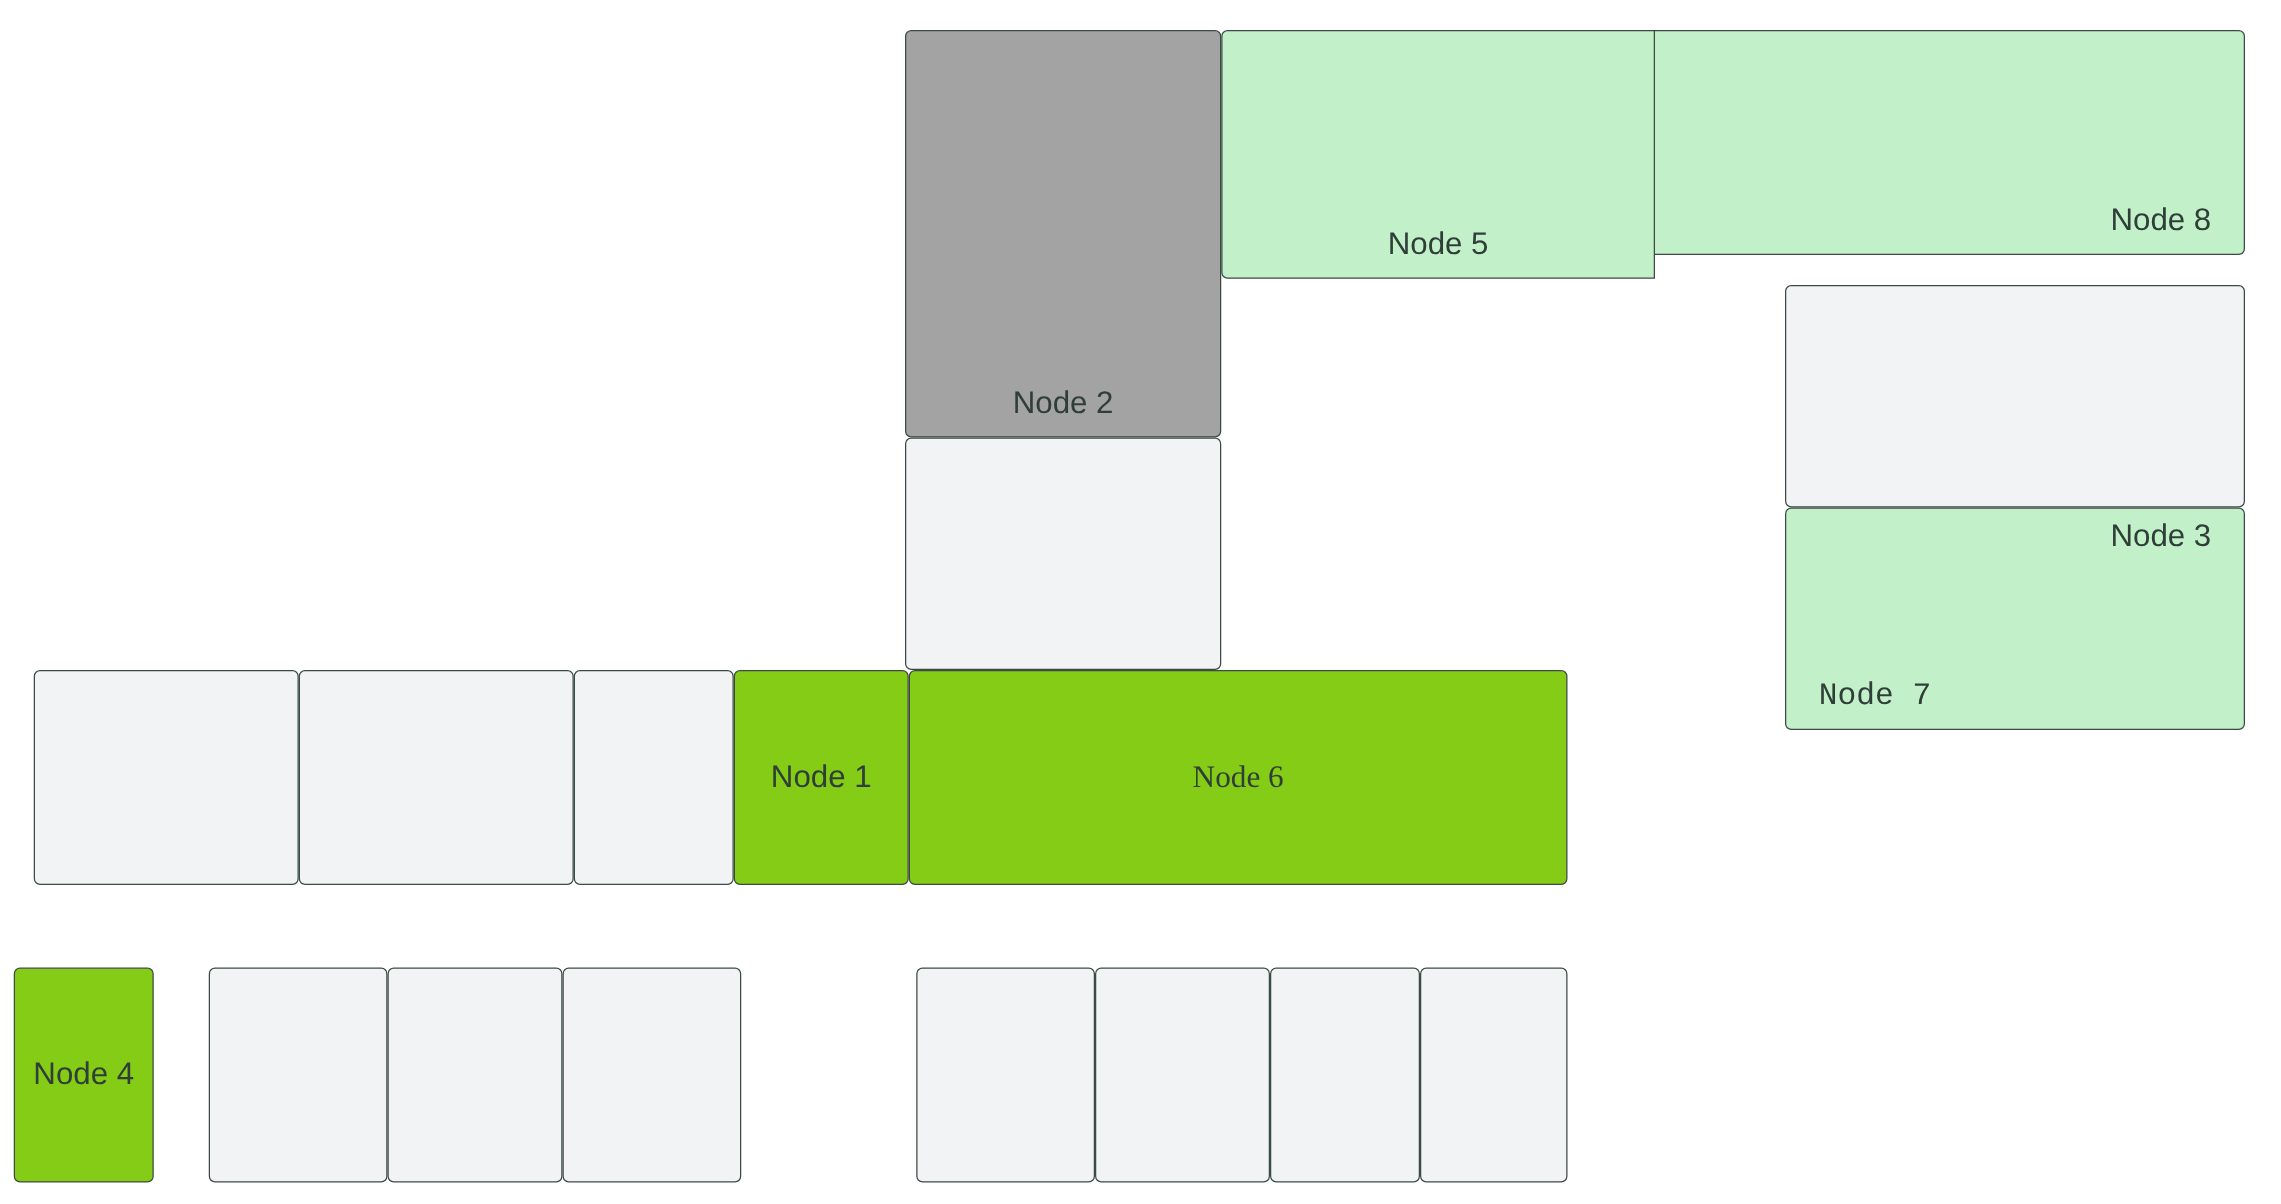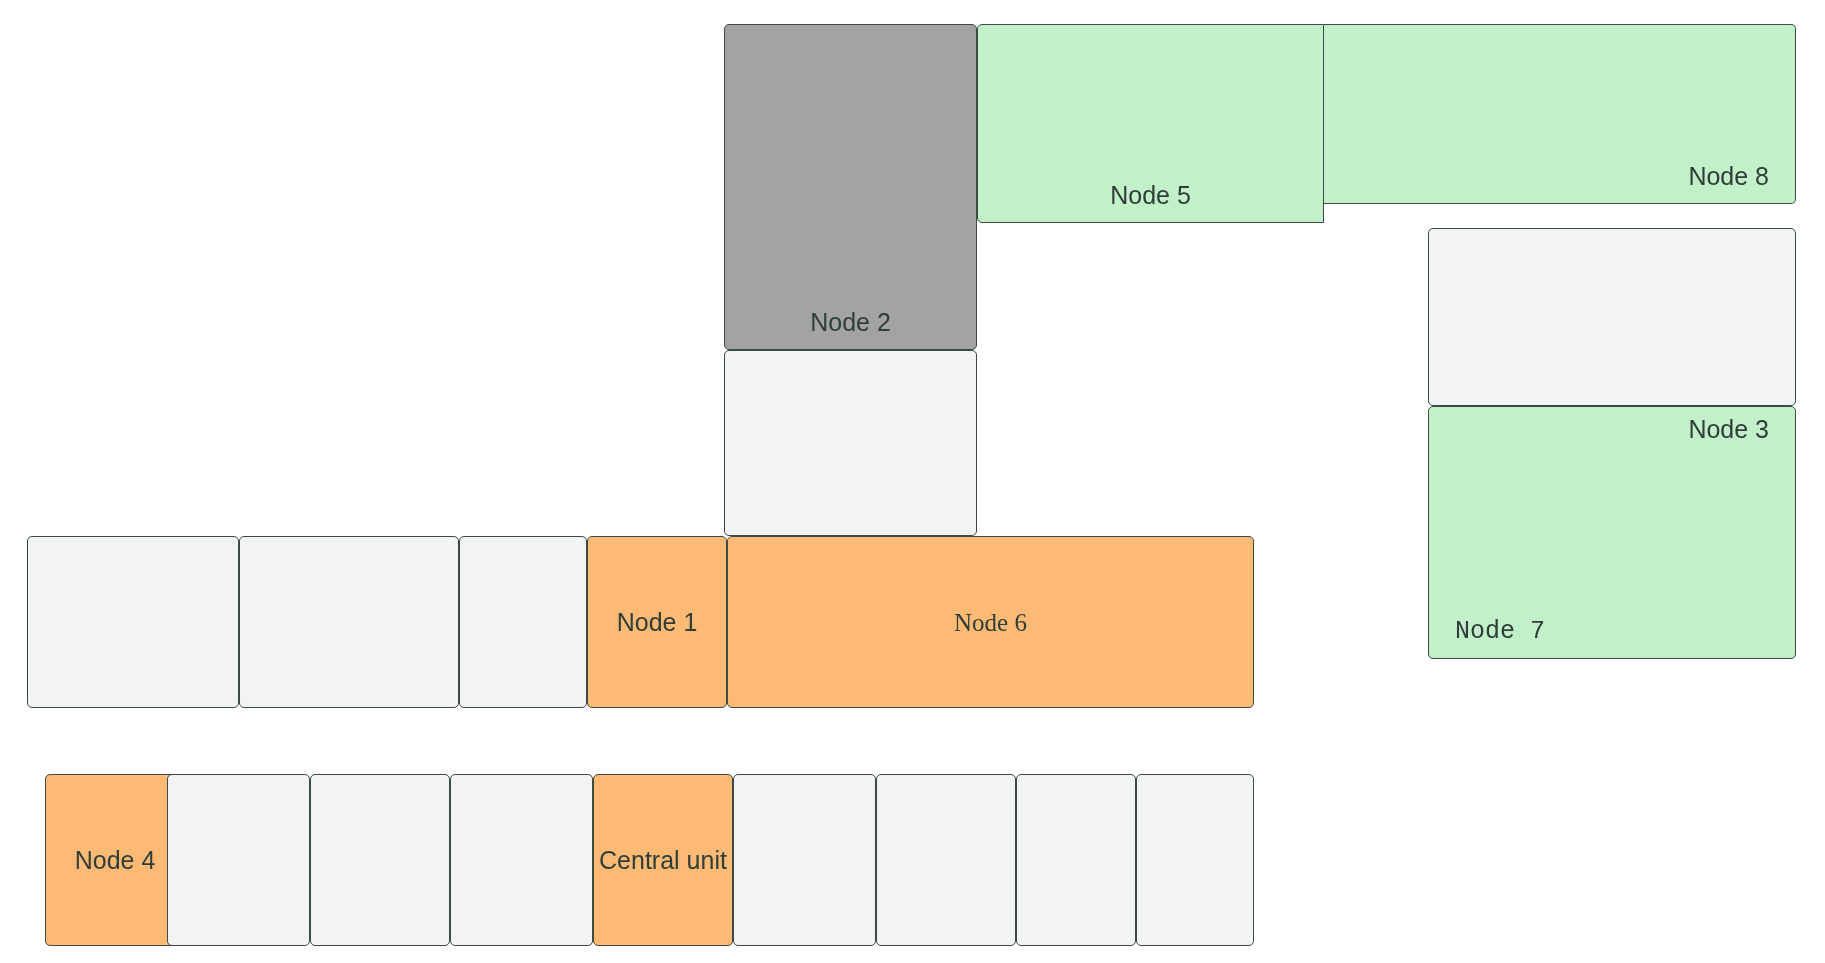--- a/index.html
+++ b/index.html
@@ -22,21 +22,21 @@
   .block {
     position: absolute;
     box-sizing: border-box;
     border: 1.5px solid #3c4a44;
     border-radius: 5px;
     display: flex;
     align-items: center;
     justify-content: center;
   }
   .fill-empty   { background: #f1f3f5; }
-  .fill-light   { background: #fdba74; }
+  .fill-light   { background: #84cc16; }
   .fill-lighter { background: #a3a3a3; }
   .fill-mid     { background: #c2f0c8; padding-left: 12px; }
 
   .label {
     font-size: 25px;
     color: #2f3e38;
     line-height: 1;
     white-space: nowrap;
     pointer-events: none;
     position: absolute;
@@ -59,54 +59,51 @@
   <div class="block fill-mid" style="left:977px; top:24px; width:347px; height:199px; border-radius:5px 0 0 5px;">
     <span class="label lbl-center-bottom">Node 5</span>
   </div>
 
   <div class="block fill-mid" style="left:1324px; top:24px; width:472px; height:180px; border-left:none; border-radius:0 5px 5px 0;">
     <span class="label lbl-right-bottom">Node 8</span>
   </div>
 
   <div class="block fill-empty" style="left:1428px; top:228px; width:368px; height:178px;"></div>
 
-  <div class="block fill-mid" style="left:1428px; top:406px; width:368px; height:253px;">
+  <div class="block fill-mid" style="left:1428px; top:406px; width:368px; height:178px;">
     <span class="label lbl-right-top">Node 3</span>
     <span class="label lbl-left-bottom">Node 7</span>
   </div>
 
   <div class="block fill-empty" style="left:724px; top:350px; width:253px; height:186px;"></div>
 
   <div class="block fill-empty" style="left:27px; top:536px; width:212px; height:172px;"></div>
 
   <div class="block fill-empty" style="left:239px; top:536px; width:220px; height:172px;"></div>
 
   <div class="block fill-empty" style="left:459px; top:536px; width:128px; height:172px;"></div>
 
   <div class="block fill-light" style="left:587px; top:536px; width:140px; height:172px;">
     <span class="label lbl-center-mid">Node 1</span>
   </div>
 
   <div class="block fill-light" style="left:727px; top:536px; width:527px; height:172px;font-family:Liberation Serif, serif;">
     <span class="label lbl-center-mid">Node 6</span>
   </div>
 
-  <div class="block fill-light" style="left:45px; top:774px; width:140px; height:172px;">
+  <div class="block fill-light" style="left:11px; top:774px; width:112px; height:172px;">
     <span class="label lbl-center-mid">Node 4</span>
   </div>
 
   <div class="block fill-empty" style="left:167px; top:774px; width:143px; height:172px;"></div>
 
   <div class="block fill-empty" style="left:310px; top:774px; width:140px; height:172px;"></div>
 
   <div class="block fill-empty" style="left:450px; top:774px; width:143px; height:172px;"></div>
 
-  <div class="block fill-light" style="left:593px; top:774px; width:140px; height:172px;">
-    <span class="label lbl-center-mid">Central unit</span>
-  </div>
 
   <div class="block fill-empty" style="left:733px; top:774px; width:143px; height:172px;"></div>
 
   <div class="block fill-empty" style="left:876px; top:774px; width:140px; height:172px;"></div>
 
   <div class="block fill-empty" style="left:1016px; top:774px; width:120px; height:172px;"></div>
 
   <div class="block fill-empty" style="left:1136px; top:774px; width:118px; height:172px;"></div>
 
 </div>

